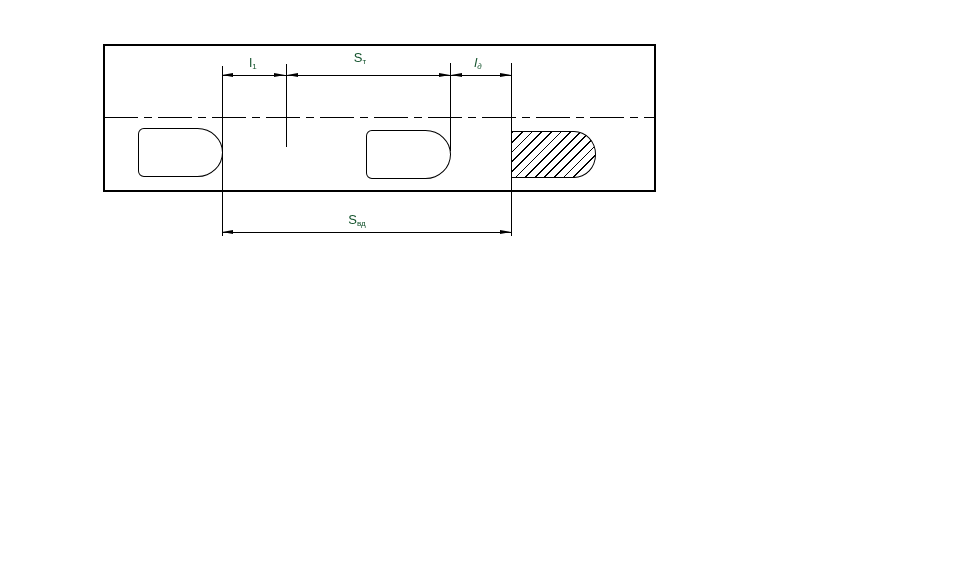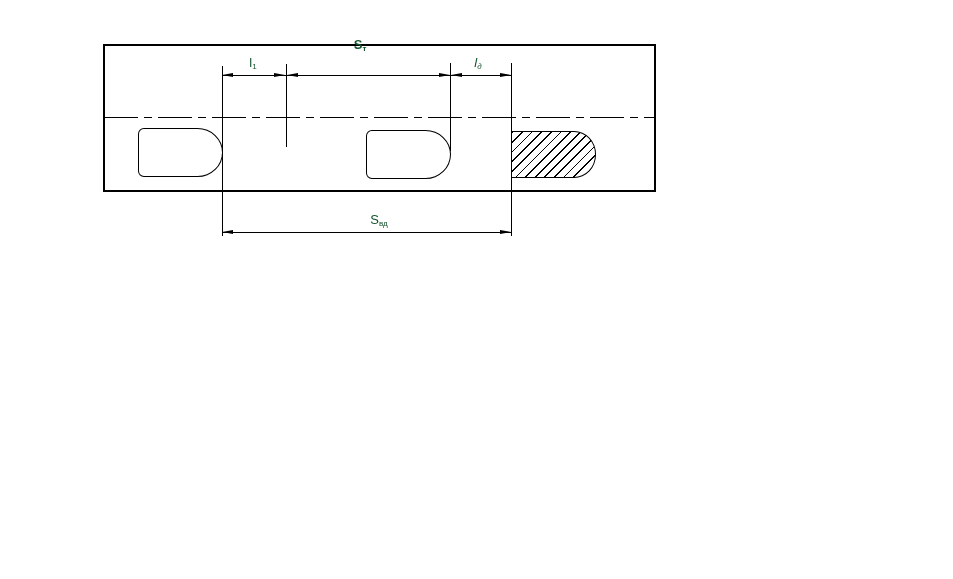--- a/index.html
+++ b/index.html
@@ -86,23 +86,23 @@
     line-height: 14px;
     white-space: nowrap;
     text-align: center;
   }
   .dim-label .sub {
     font-size: 8px;
     vertical-align: -2px;
     letter-spacing: 0;
   }
   .label-l1  { left: 243px; top: 56px;  width: 20px; }
-  .label-st  { left: 345px; top: 38px;  width: 30px; font-weight: bold; }
+  .label-st  { left: 345px; top: 51px;  width: 30px; }
   .label-ld  { left: 466px; top: 56px;  width: 24px; font-style: italic; }
-  .label-svd { left: 362px; top: 213px; width: 34px; }
+  .label-svd { left: 340px; top: 213px; width: 34px; }
 </style>
 </head>
 <body>
 
 <div id="canvas">
 
   <div class="abs outer-rect"></div>
 
   <div class="abs centerline"></div>
 

